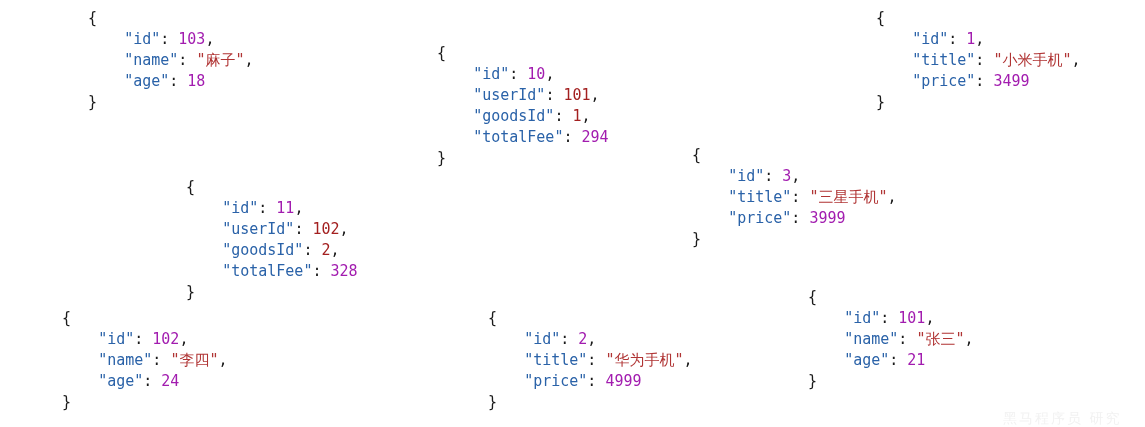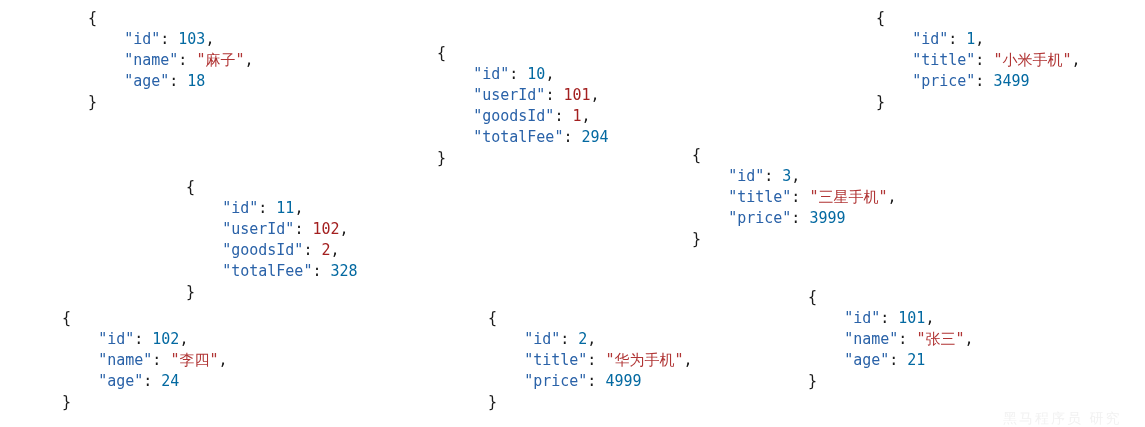--- a/index.html
+++ b/index.html
@@ -42,21 +42,21 @@
     font-size: 14px;
     letter-spacing: 2px;
     color: #f2f2f2;
     white-space: nowrap;
     user-select: none;
   }
 </style>
 <style>
   .tok-key    { color: #2a62a8; }
   .tok-str    { color: #b03434; }
-  .tok-num    { color: #0369a1; }
+  .tok-num    { color: #a21caf; }
   .tok-num-alt{ color: #a32020; }
   .tok-punct  { color: #1a1a1a; }
   .tok-brace  { color: #1a1a1a; }
 </style></head>
 <body>
 
 <div id="canvas" style="background: rgb(255, 255, 255);">
   <div id="blocks-root">
       <div class="json-block" style="left: 88px; top: 8px;"><div class="json-line"><span class="tok-brace">{</span></div><div class="json-line"><span class="indent">    </span><span class="tok-key">"id"</span><span class="tok-punct">: </span><span class="tok-num">103</span><span class="tok-punct">,</span></div><div class="json-line"><span class="indent">    </span><span class="tok-key">"name"</span><span class="tok-punct">: </span><span class="tok-str">"麻子"</span><span class="tok-punct">,</span></div><div class="json-line"><span class="indent">    </span><span class="tok-key">"age"</span><span class="tok-punct">: </span><span class="tok-num">18</span></div><div class="json-line"><span class="tok-brace">}</span></div></div>
       <div class="json-block" style="left: 437px; top: 43px;"><div class="json-line"><span class="tok-brace">{</span></div><div class="json-line"><span class="indent">    </span><span class="tok-key">"id"</span><span class="tok-punct">: </span><span class="tok-num">10</span><span class="tok-punct">,</span></div><div class="json-line"><span class="indent">    </span><span class="tok-key">"userId"</span><span class="tok-punct">: </span><span class="tok-num-alt">101</span><span class="tok-punct">,</span></div><div class="json-line"><span class="indent">    </span><span class="tok-key">"goodsId"</span><span class="tok-punct">: </span><span class="tok-num-alt">1</span><span class="tok-punct">,</span></div><div class="json-line"><span class="indent">    </span><span class="tok-key">"totalFee"</span><span class="tok-punct">: </span><span class="tok-num">294</span></div><div class="json-line"><span class="tok-brace">}</span></div></div>

